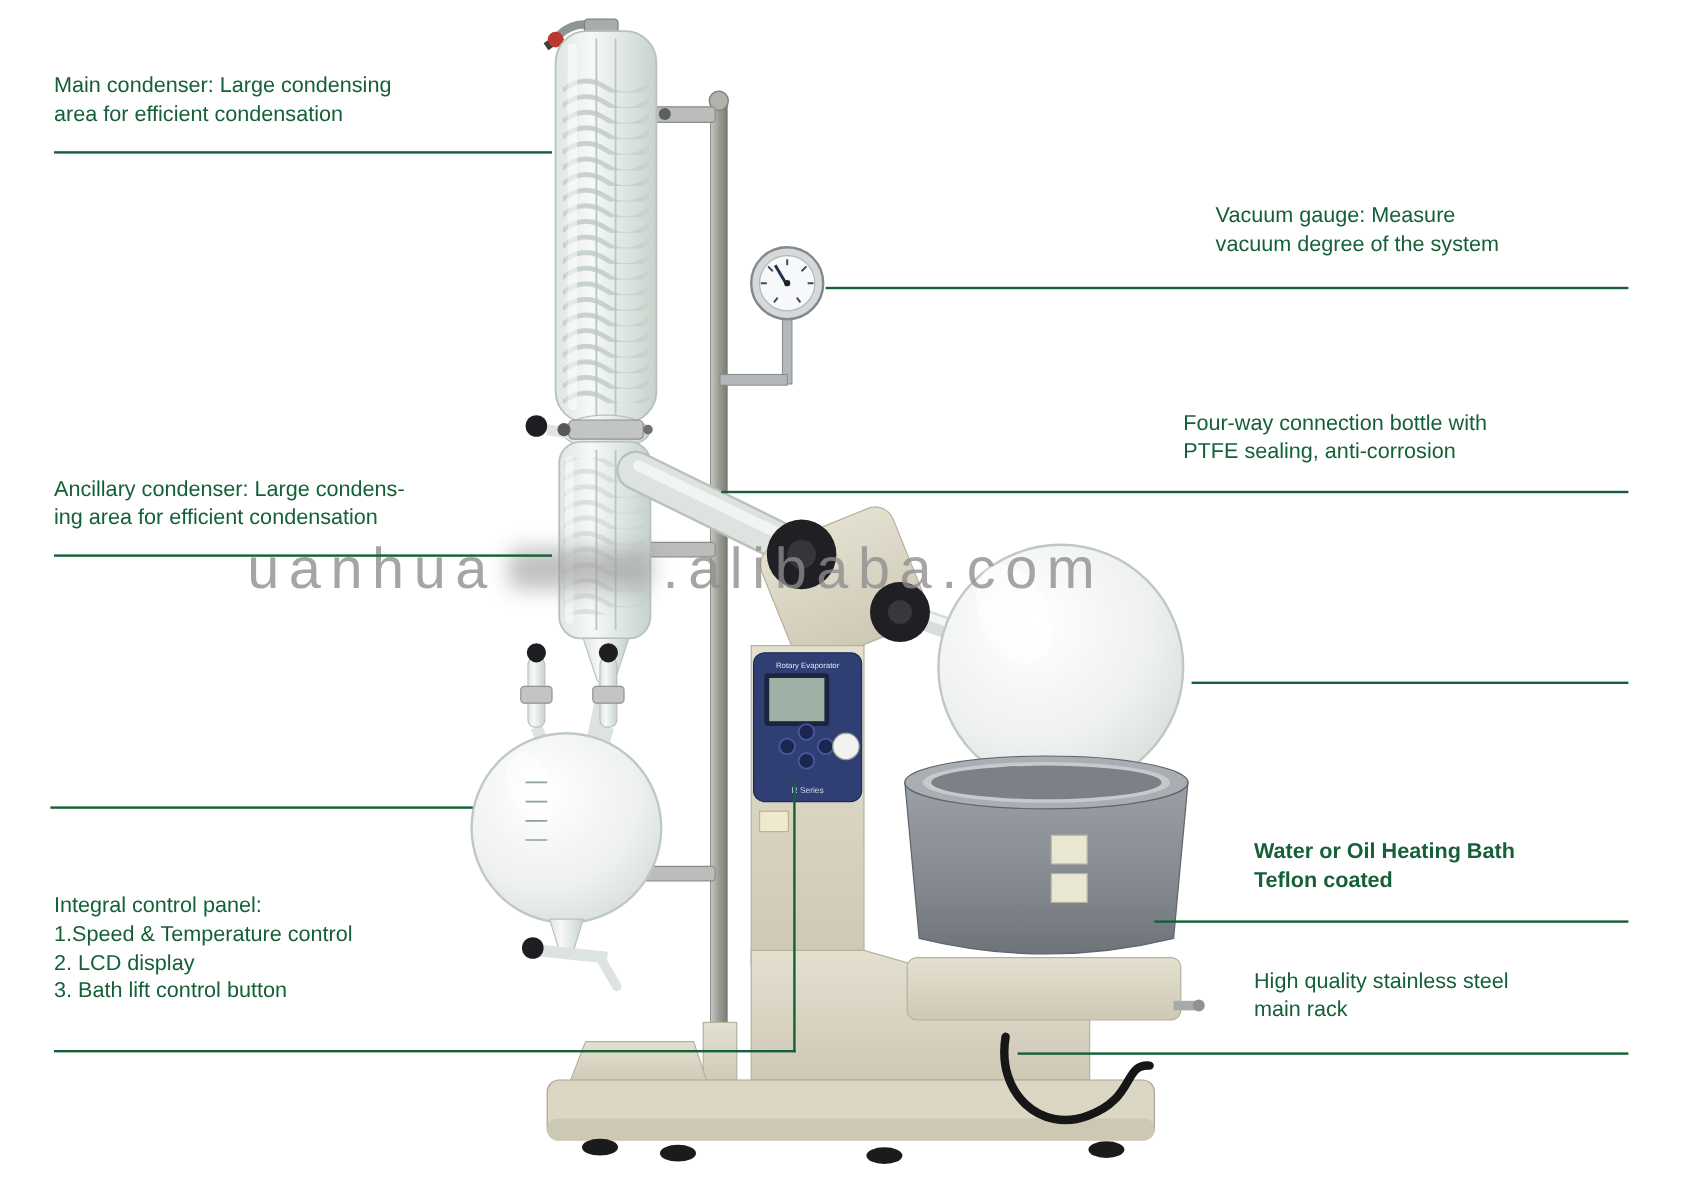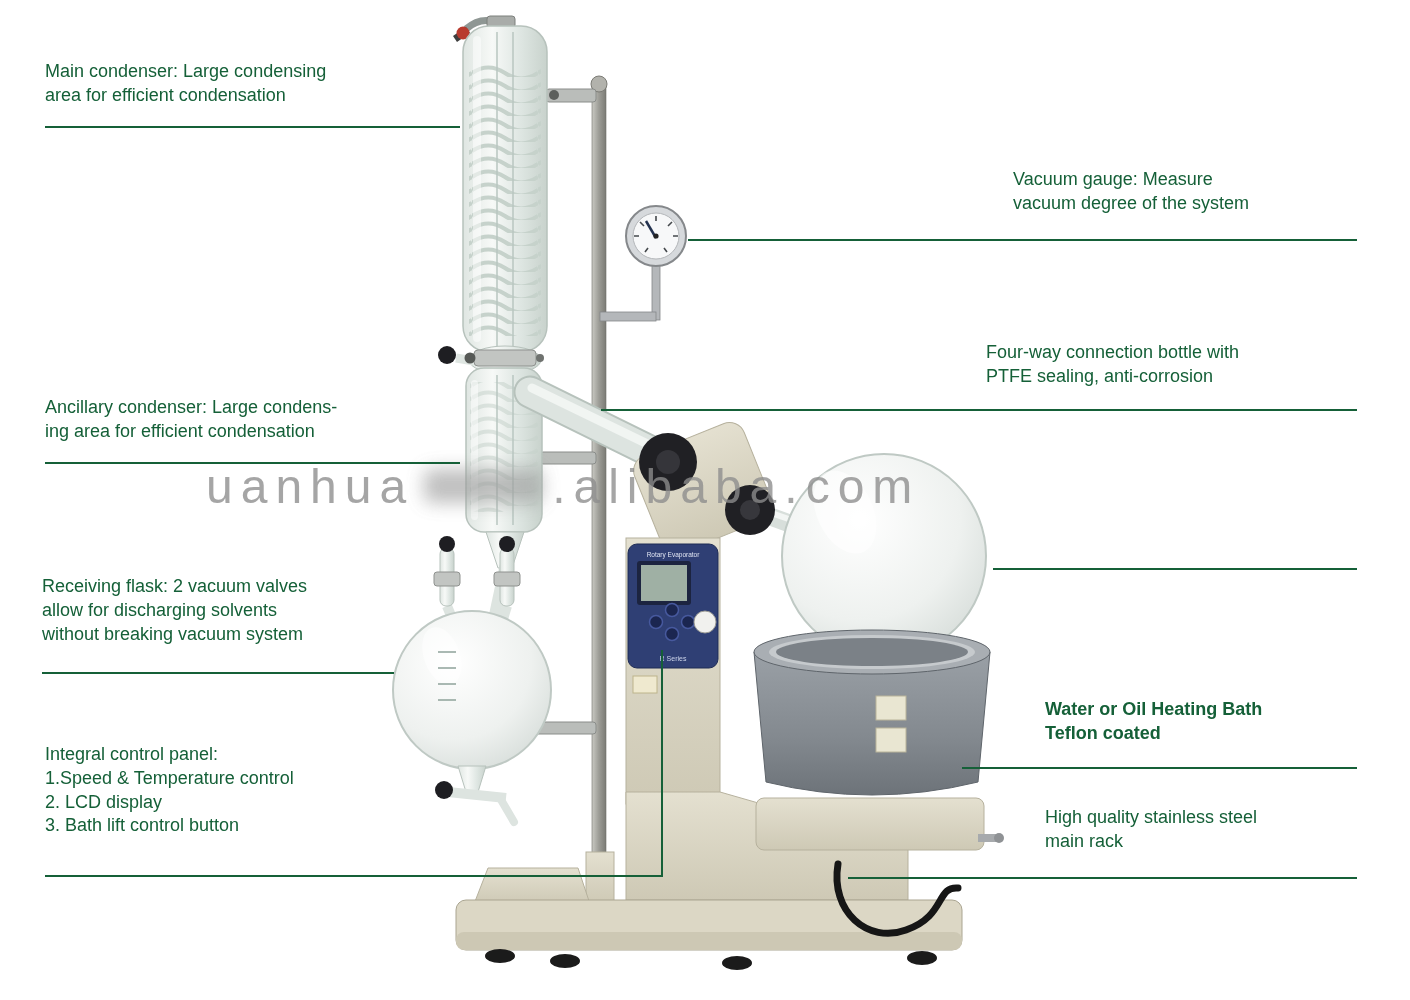--- a/index.html
+++ b/index.html
@@ -10,21 +10,21 @@
   .machine-svg { position:absolute; left:0; top:0; }
   .note {
     position:absolute; white-space:pre-line;
     color:var(--annotation,#156038);
     font-size:18px; line-height:1.32; font-weight:400;
   }
   .callout { position:absolute; background:var(--line,#156038); }
   .callout.h { height:2px; }
   .callout.v { width:2px; }
   .watermark {
-    position:absolute; left:206px; top:458px; height:56px;
+    position:absolute; left:206px; top:446px; height:56px;
     display:flex; align-items:center;
     font-size:48px; letter-spacing:8px;
     color:var(--watermark,#8d8d8d); opacity:.78;
   }
   .wm-blur {
     display:inline-block; width:118px; height:34px; margin:0 10px;
     background:#9a9a9a; filter:blur(9px); opacity:.8; border-radius:6px;
   }
 </style>
 </head>
@@ -207,23 +207,20 @@
   </div>
 
   <div class="note" style="left:45px; top:60px;">Main condenser: Large condensing
 area for efficient condensation</div>
   <div class="note" style="left:45px; top:396px;">Ancillary condenser: Large condens-
 ing area for efficient condensation</div>
   <div class="note" style="left:1013px; top:168px;">Vacuum gauge: Measure
 vacuum degree of the system</div>
   <div class="note" style="left:986px; top:341px;">Four-way connection bottle with
 PTFE sealing, anti-corrosion</div>
-  <div class="note" style="left:42px; top:575px;">Receiving flask: 2 vacuum valves
-allow for discharging solvents
-without breaking vacuum system</div>
   <div class="note" style="left:1045px; top:698px;font-weight:bold;">Water or Oil Heating Bath
 Teflon coated</div>
   <div class="note" style="left:45px; top:743px;">Integral control panel:
 1.Speed &amp; Temperature control
 2. LCD display
 3. Bath lift control button</div>
   <div class="note" style="left:1045px; top:806px;">High quality stainless steel
 main rack</div>
 
   <div class="callout h" style="left:45px;  top:126px; width:415px;"></div>

